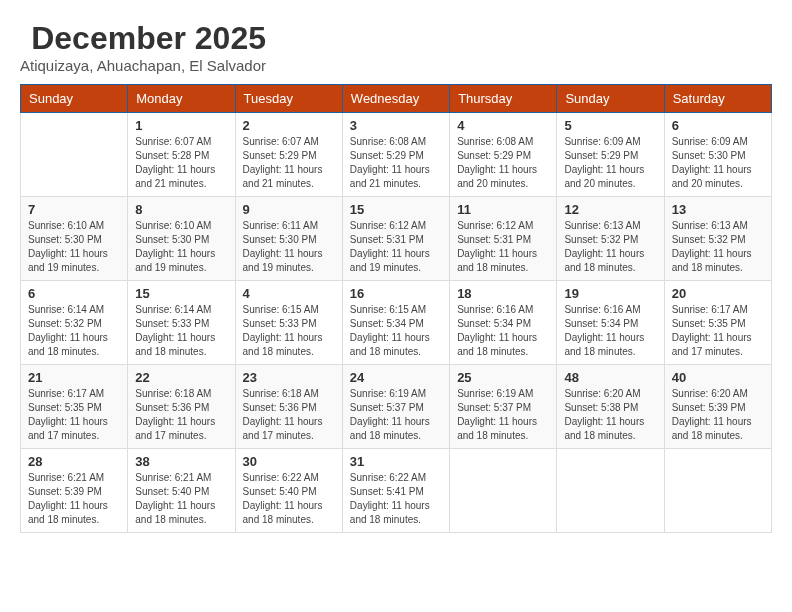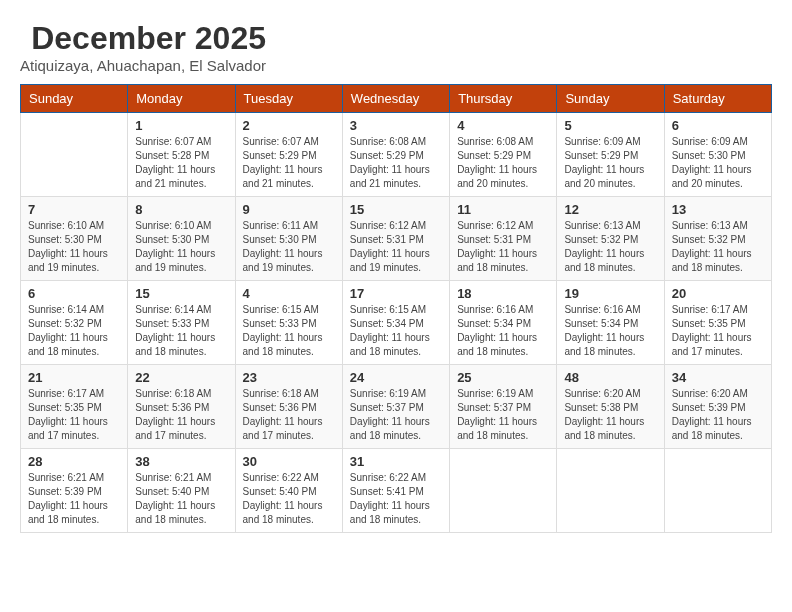--- a/index.html
+++ b/index.html
@@ -175,21 +175,21 @@
         </td>
         <td>
           <span class="day-number">15</span>
           <div class="day-info">Sunrise: 6:14 AM<br>Sunset: 5:33 PM<br>Daylight: 11 hours and 18 minutes.</div>
         </td>
         <td>
           <span class="day-number">4</span>
           <div class="day-info">Sunrise: 6:15 AM<br>Sunset: 5:33 PM<br>Daylight: 11 hours and 18 minutes.</div>
         </td>
         <td>
-          <span class="day-number">17</span>
+          <span class="day-number">16</span>
           <div class="day-info">Sunrise: 6:15 AM<br>Sunset: 5:34 PM<br>Daylight: 11 hours and 18 minutes.</div>
         </td>
         <td>
           <span class="day-number">18</span>
           <div class="day-info">Sunrise: 6:16 AM<br>Sunset: 5:34 PM<br>Daylight: 11 hours and 18 minutes.</div>
         </td>
         <td>
           <span class="day-number">19</span>
           <div class="day-info">Sunrise: 6:16 AM<br>Sunset: 5:34 PM<br>Daylight: 11 hours and 18 minutes.</div>
         </td>
@@ -217,21 +217,21 @@
         </td>
         <td>
           <span class="day-number">25</span>
           <div class="day-info">Sunrise: 6:19 AM<br>Sunset: 5:37 PM<br>Daylight: 11 hours and 18 minutes.</div>
         </td>
         <td>
           <span class="day-number">48</span>
           <div class="day-info">Sunrise: 6:20 AM<br>Sunset: 5:38 PM<br>Daylight: 11 hours and 18 minutes.</div>
         </td>
         <td>
-          <span class="day-number">34</span>
+          <span class="day-number">40</span>
           <div class="day-info">Sunrise: 6:20 AM<br>Sunset: 5:39 PM<br>Daylight: 11 hours and 18 minutes.</div>
         </td>
       </tr>
       <tr>
         <td>
           <span class="day-number">28</span>
           <div class="day-info">Sunrise: 6:21 AM<br>Sunset: 5:39 PM<br>Daylight: 11 hours and 18 minutes.</div>
         </td>
         <td>
           <span class="day-number">38</span>

